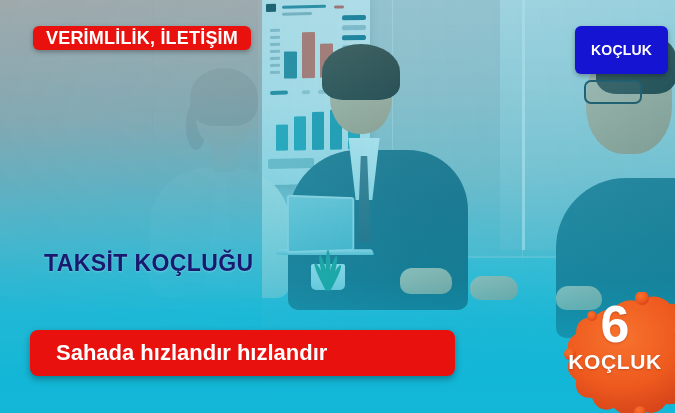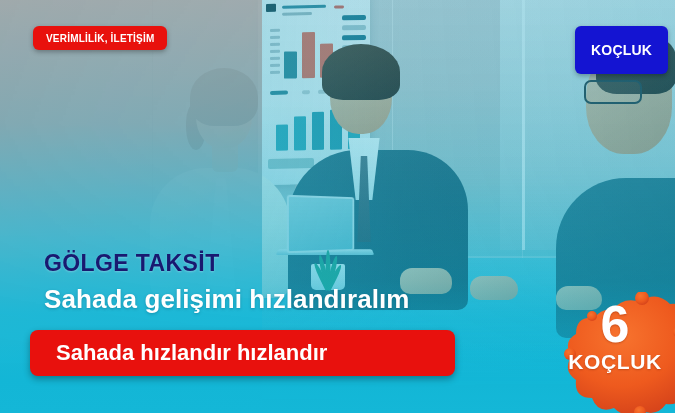--- a/index.html
+++ b/index.html
@@ -162,21 +162,21 @@
   .badge{
     position:absolute;
     display:inline-flex;align-items:center;justify-content:center;
     color:#fff;font-weight:bold;letter-spacing:.2px;
     border-radius:6px;
     box-shadow:0 2px 5px rgba(0,0,0,.30);
     white-space:nowrap;
   }
   .badge-topic{
     left:33px;top:26px;height:24px;padding:0 13px;
-    background:#e8110d;font-size:10px;
+    background:#e8110d;font-size:18px;
   }
   .badge-cat{
     left:575px;top:26px;height:24px;padding:12px 16px;
     background:#1414d2;font-size:14px;
   }
 
   .kicker{
     position:absolute;left:44px;top:250px;
     color:#191970;font-size:23px;font-weight:bold;letter-spacing:.4px;
     text-shadow:0 1px 2px rgba(255,255,255,.25);
@@ -312,23 +312,22 @@
     <div class="grade"></div>
     <div class="grade2"></div>
     <div class="leftwash"></div>
     <div class="bottomwash"></div>
   </div>
 
   <div class="badge badge-topic">VERİMLİLİK, İLETİŞİM</div>
 
   <div class="badge badge-cat">KOÇLUK</div>
 
-  <div class="kicker">GÖLGE TAKSİT</div>
-
-  <div class="headline">Sahada gelişimi hızlandıralım</div>
+  <div class="kicker">TAKSİT KOÇLUĞU</div>
+
 
   <button class="cta">Sahada hızlandır hızlandır</button>
 
   <div class="splat">
     <svg width="140" height="125" viewBox="0 0 140 125">
       <defs>
         <radialGradient id="og" cx="40%" cy="34%" r="72%">
           <stop offset="0%" stop-color="#F7732E"></stop>
           <stop offset="58%" stop-color="#EE5A1E"></stop>
           <stop offset="100%" stop-color="#D3411A"></stop>

